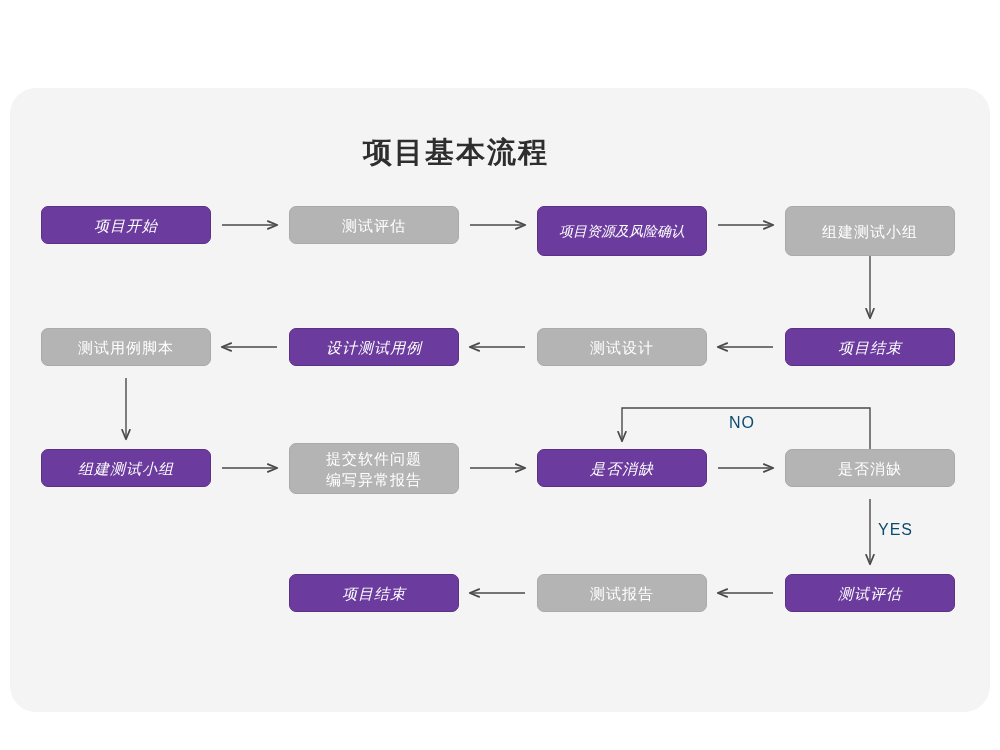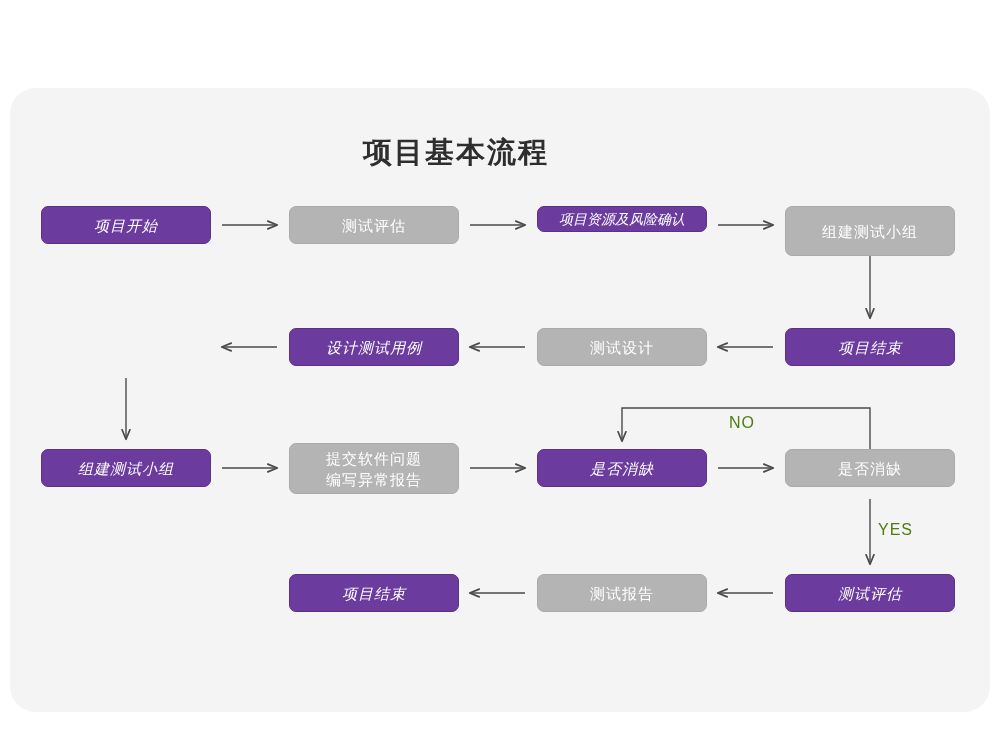--- a/index.html
+++ b/index.html
@@ -80,21 +80,21 @@
   }
   .node.gray {
     background: #b4b4b4;
     border: 1px solid #aaaaaa;
   }
 
   
   .edge-label {
     position: absolute;
     font-size: 16px;
-    color: #4d7c0f;
+    color: #0c4a6e;
     letter-spacing: 1px;
     white-space: nowrap;
     user-select: none;
   }
 </style>
 </head>
 <body>
 
 <div id="stage">
 
@@ -131,23 +131,24 @@
 
       <line x1="870" y1="499" x2="870" y2="564"></line>
 
       <line x1="773" y1="593" x2="718" y2="593"></line>
       <line x1="525" y1="593" x2="470" y2="593"></line>
     </g>
   </svg>
 
   <div class="node purple" style="left:41px;  top:206px; width:170px; height:38px;">项目开始</div>
   <div class="node gray" style="left:289px; top:206px; width:170px; height:38px;">测试评估</div>
-  <div class="node purple" style="left:537px; top:206px; width:170px; height:26px; font-size:14px; letter-spacing:0;">项目资源及风险确认</div>
+  <div class="node purple" style="left:537px; top:206px; width:170px; height:50px; font-size:14px; letter-spacing:0;">项目资源及风险确认</div>
   <div class="node gray" style="left:785px; top:206px; width:170px; height:50px;">组建测试小组</div>
 
+  <div class="node gray" style="left:41px;  top:328px; width:170px; height:38px;">测试用例脚本</div>
   <div class="node purple" style="left:289px; top:328px; width:170px; height:38px;">设计测试用例</div>
   <div class="node gray" style="left:537px; top:328px; width:170px; height:38px;">测试设计</div>
   <div class="node purple" style="left:785px; top:328px; width:170px; height:38px;">项目结束</div>
 
   <div class="node purple" style="left:41px;  top:449px; width:170px; height:38px;">组建测试小组</div>
   <div class="node gray" style="left:289px; top:443px; width:170px; height:51px;">提交软件问题
 编写异常报告</div>
   <div class="node purple" style="left:537px; top:449px; width:170px; height:38px;">是否消缺</div>
   <div class="node gray" style="left:785px; top:449px; width:170px; height:38px;">是否消缺</div>
 

